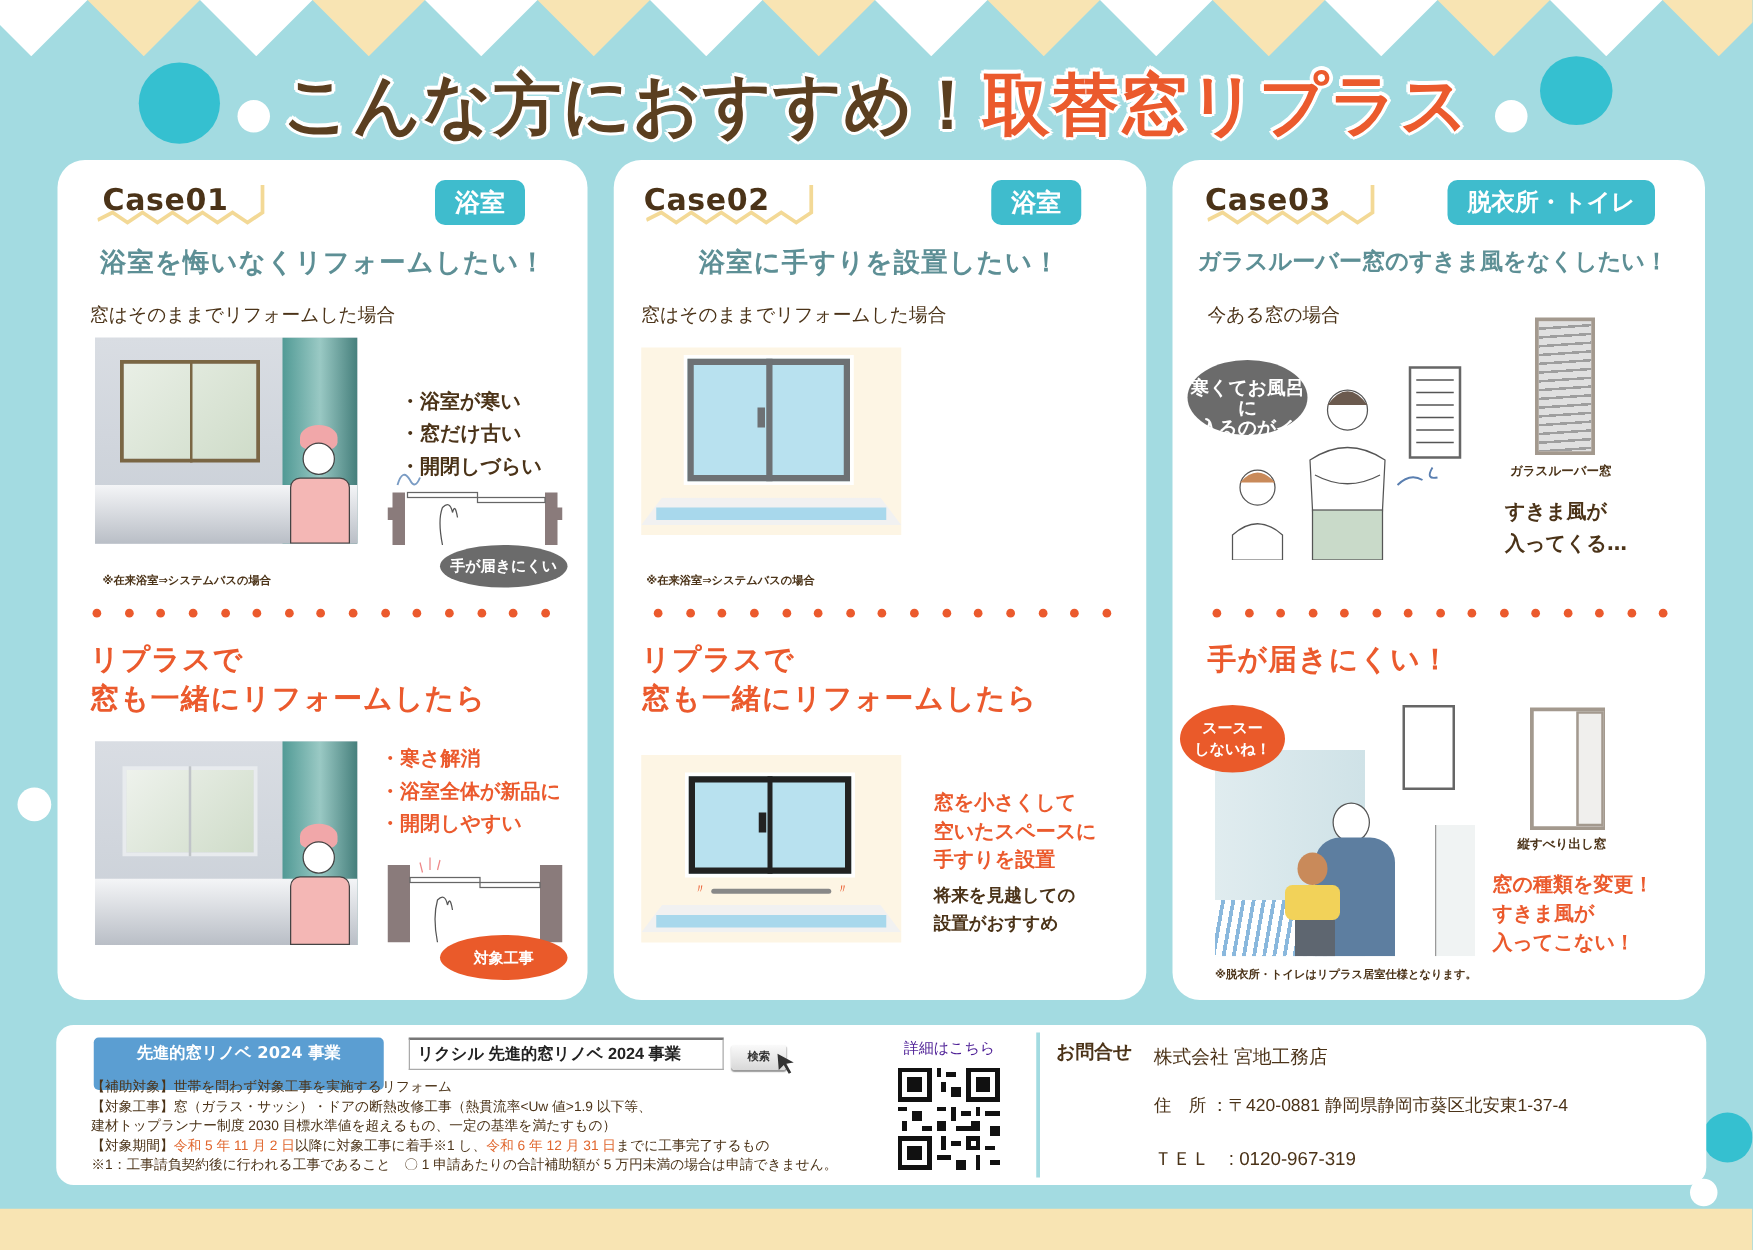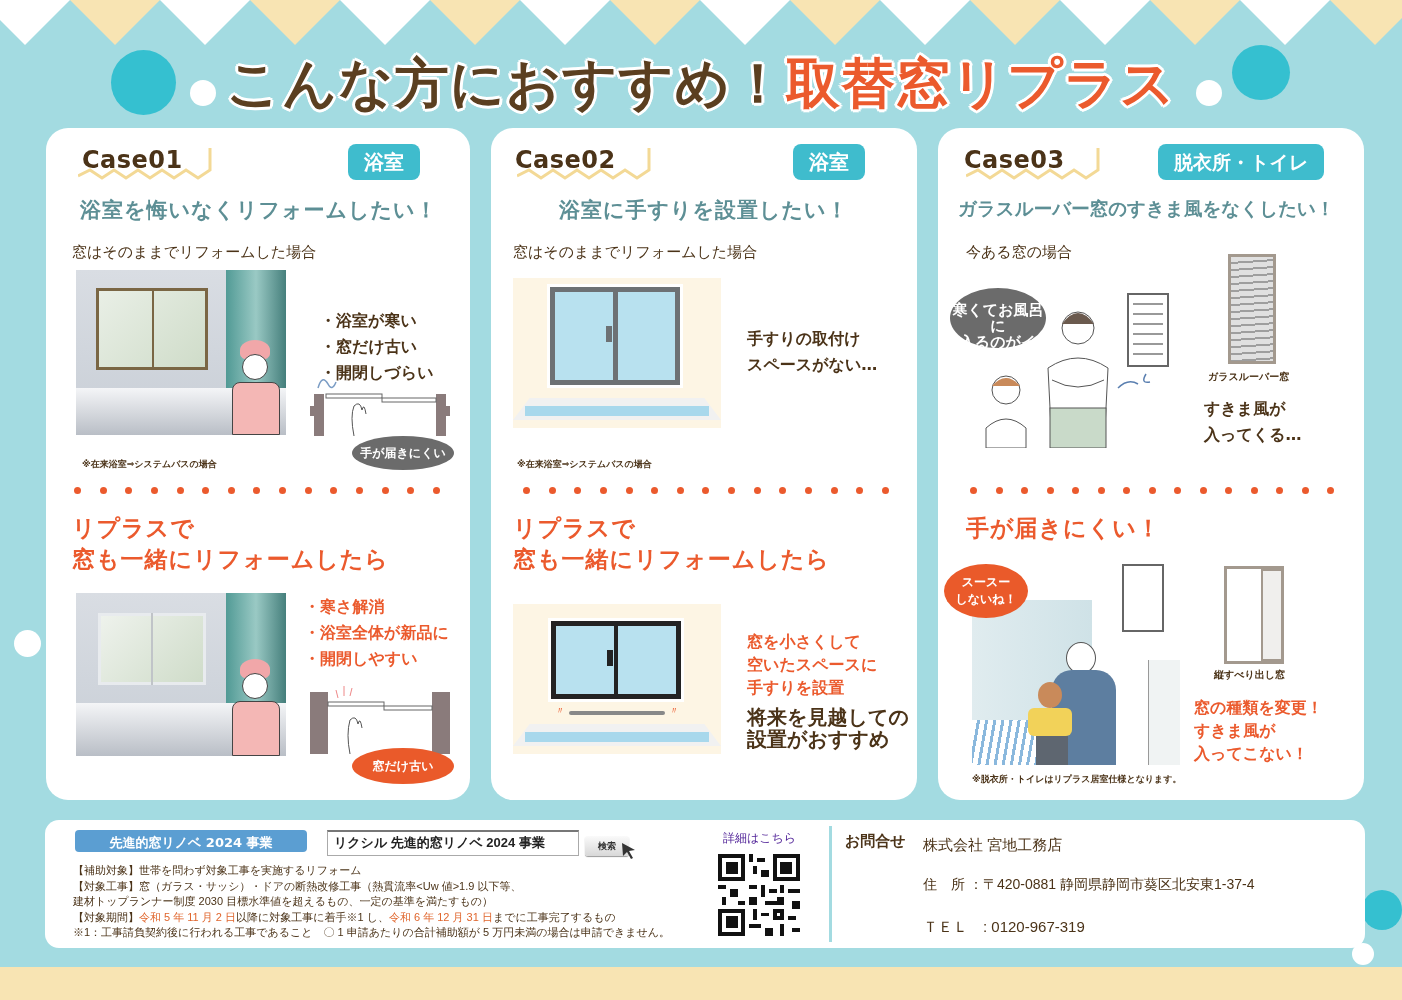--- a/index.html
+++ b/index.html
@@ -44,21 +44,21 @@
   .orange-head { position: absolute; font-size: 23px; font-weight: bold; color: #eb5a2d; line-height: 31px; letter-spacing: 1px; }
   .bubble { position: absolute; border-radius: 50%; color: #fff; font-size: 12px; font-weight: bold; text-align: center; }
   .bubble.gray { background: #6b6b6b; }
   .bubble.orange { background: #ea5a2a; }
   .photo { position: absolute; overflow: hidden; }
   .caption-small { position: absolute; font-size: 10px; font-weight: bold; color: #4b3318; }
   .text-brown { position: absolute; font-size: 15px; font-weight: bold; color: #4b3318; line-height: 26px; }
   .text-orange { position: absolute; font-size: 16px; font-weight: bold; color: #eb5a2d; line-height: 23px; }
 
   .footer { position: absolute; left: 45px; top: 820px; width: 1320px; height: 128px; background: #fff; border-radius: 14px; }
-  .subsidy-badge { position: absolute; left: 30px; top: 10px; width: 232px; height: 22px; background: #5b9ed2; color: #fff; font-size: 13px; font-weight: bold; text-align: center; line-height: 26px; border-radius: 4px; }
+  .subsidy-badge { position: absolute; left: 30px; top: 10px; width: 232px; height: 42px; background: #5b9ed2; color: #fff; font-size: 13px; font-weight: bold; text-align: center; line-height: 26px; border-radius: 4px; }
   .search-box { position: absolute; left: 282px; top: 10px; width: 252px; height: 26px; border: 1px solid #aaa; border-top: 2px solid #777; font-size: 13px; font-weight: bold; color: #222; line-height: 22px; padding-left: 6px; font-family: "Liberation Sans", sans-serif; }
   .search-btn { position: absolute; left: 540px; top: 16px; width: 44px; height: 20px; background: linear-gradient(#fafafa,#d8d8d8); border-radius: 3px; font-size: 9px; font-weight: bold; text-align: center; line-height: 20px; color: #333; box-shadow: 0 1px 1px #999; }
   .subsidy-text { position: absolute; left: 28px; top: 43px; font-size: 11px; line-height: 15.5px; color: #4b3318; font-family: "Liberation Sans", sans-serif; white-space: nowrap; }
   .subsidy-text .hl { color: #e0662d; }
   .qr-label { position: absolute; left: 678px; top: 10px; font-size: 12px; color: #4c1d95; }
   .qr { position: absolute; left: 673px; top: 33px; width: 82px; height: 84px; }
   .footer-divider { position: absolute; left: 784px; top: 6px; width: 3px; height: 116px; background: #a3dbe1; }
   .contact-title { position: absolute; left: 800px; top: 12px; font-size: 15px; font-weight: bold; color: #4b3318; }
   .contact-line { position: absolute; left: 878px; font-size: 15px; color: #4b3318; font-family: "Liberation Sans", sans-serif; white-space: nowrap; }
 </style>
@@ -179,43 +179,39 @@
     <div>・開閉しやすい</div>
   </div>
   <svg style="position:absolute;left:264px;top:554px;width:140px;height:72px;" viewBox="0 0 140 72">
     <path d="M26,8 l2,8 M34,4 l0,10 M42,6 l-2,8" stroke="#e88" stroke-width="1"></path>
     <rect x="0" y="10" width="18" height="62" fill="#8a7b7b"></rect>
     <rect x="122" y="10" width="18" height="62" fill="#8a7b7b"></rect>
     <rect x="18" y="20" width="56" height="4" fill="#fff" stroke="#666"></rect>
       <rect x="74" y="24" width="48" height="4" fill="#fff" stroke="#666"></rect>
     <path d="M40,72 q-4,-20 0,-34 q6,-6 8,4 q2,-8 4,4" fill="none" stroke="#555" stroke-width="1"></path>
   </svg>
-  <div class="bubble orange" style="left:306px;top:620px;width:102px;height:36px;line-height:36px;">窓だけ古い</div>
+  <div class="bubble orange" style="left:306px;top:620px;width:102px;height:36px;line-height:36px;">対象工事</div>
 </div>
 
 <div class="card" style="left:491px;width:426px;">
   <svg class="case-deco" viewBox="0 0 150 40" style="left:26px;">
       <polyline points="0,28 12,22 24,30 36,22 48,30 60,22 72,30 84,22 96,30 108,22 120,30 132,22 132,0" fill="none" stroke="#f3d996" stroke-width="3"></polyline>
     </svg>
   <div class="case-label" style="left:24px;">Case02</div>
   <div class="tag" style="left:302px;">浴室</div>
   <div class="subtitle" style="left:68px;">浴室に手すりを設置したい！</div>
   <div class="section-label" style="left:22px;top:115px;">窓はそのままでリフォームした場合</div>
 
   <div class="photo" style="left:22px;top:150px;width:208px;height:150px;background:#fdf5e4;">
     <div style="position:absolute;left:34px;top:6px;width:136px;height:104px;border:3px solid #fff;"></div>
     <div style="position:absolute;left:37px;top:9px;width:130px;height:98px;border:5px solid #6d7174;background:#b8e1ef;"></div>
     <div style="position:absolute;left:100px;top:9px;width:5px;height:98px;background:#6d7174;"></div>
     <div style="position:absolute;left:93px;top:48px;width:6px;height:16px;background:#6d7174;"></div>
     <div style="position:absolute;left:0;top:120px;width:208px;height:22px;background:linear-gradient(#f1f1f1,#f1f1f1);clip-path:polygon(8% 0,92% 0,100% 100%,0 100%);"></div>
     <div style="position:absolute;left:12px;top:128px;width:184px;height:10px;background:#a8d8ec;"></div>
-  </div>
-  <div class="text-brown" style="left:256px;top:198px;font-size:16px;">
-    <div>手すりの取付け</div>
-    <div>スペースがない…</div>
   </div>
   <div class="note" style="left:26px;top:330px;">※在来浴室⇒システムバスの場合</div>
 
   <div class="dots-row" style="left:32px;top:359px;width:366px;">
       <span></span>
       <span></span>
       <span></span>
       <span></span>
       <span></span>
       <span></span>
@@ -244,21 +240,21 @@
     <div style="position:absolute;left:42px;top:100px;color:#eb5a2d;font-size:10px;">〃</div>
     <div style="position:absolute;left:156px;top:100px;color:#eb5a2d;font-size:10px;">〃</div>
     <div style="position:absolute;left:0;top:120px;width:208px;height:22px;background:#f1f1f1;clip-path:polygon(8% 0,92% 0,100% 100%,0 100%);"></div>
     <div style="position:absolute;left:12px;top:128px;width:184px;height:10px;background:#a8d8ec;"></div>
   </div>
   <div class="text-orange" style="left:256px;top:502px;">
     <div>窓を小さくして</div>
     <div>空いたスペースに</div>
     <div>手すりを設置</div>
   </div>
-  <div class="text-brown" style="left:256px;top:578px;font-size:20px;line-height:22px;">
+  <div class="text-brown" style="left:256px;top:578px;font-size:14px;line-height:22px;">
     <div>将来を見越しての</div>
     <div>設置がおすすめ</div>
   </div>
 </div>
 
 <div class="card" style="left:938px;width:426px;">
   <svg class="case-deco" viewBox="0 0 150 40" style="left:28px;">
       <polyline points="0,28 12,22 24,30 36,22 48,30 60,22 72,30 84,22 96,30 108,22 120,30 132,22 132,0" fill="none" stroke="#f3d996" stroke-width="3"></polyline>
     </svg>
   <div class="case-label" style="left:26px;">Case03</div>

